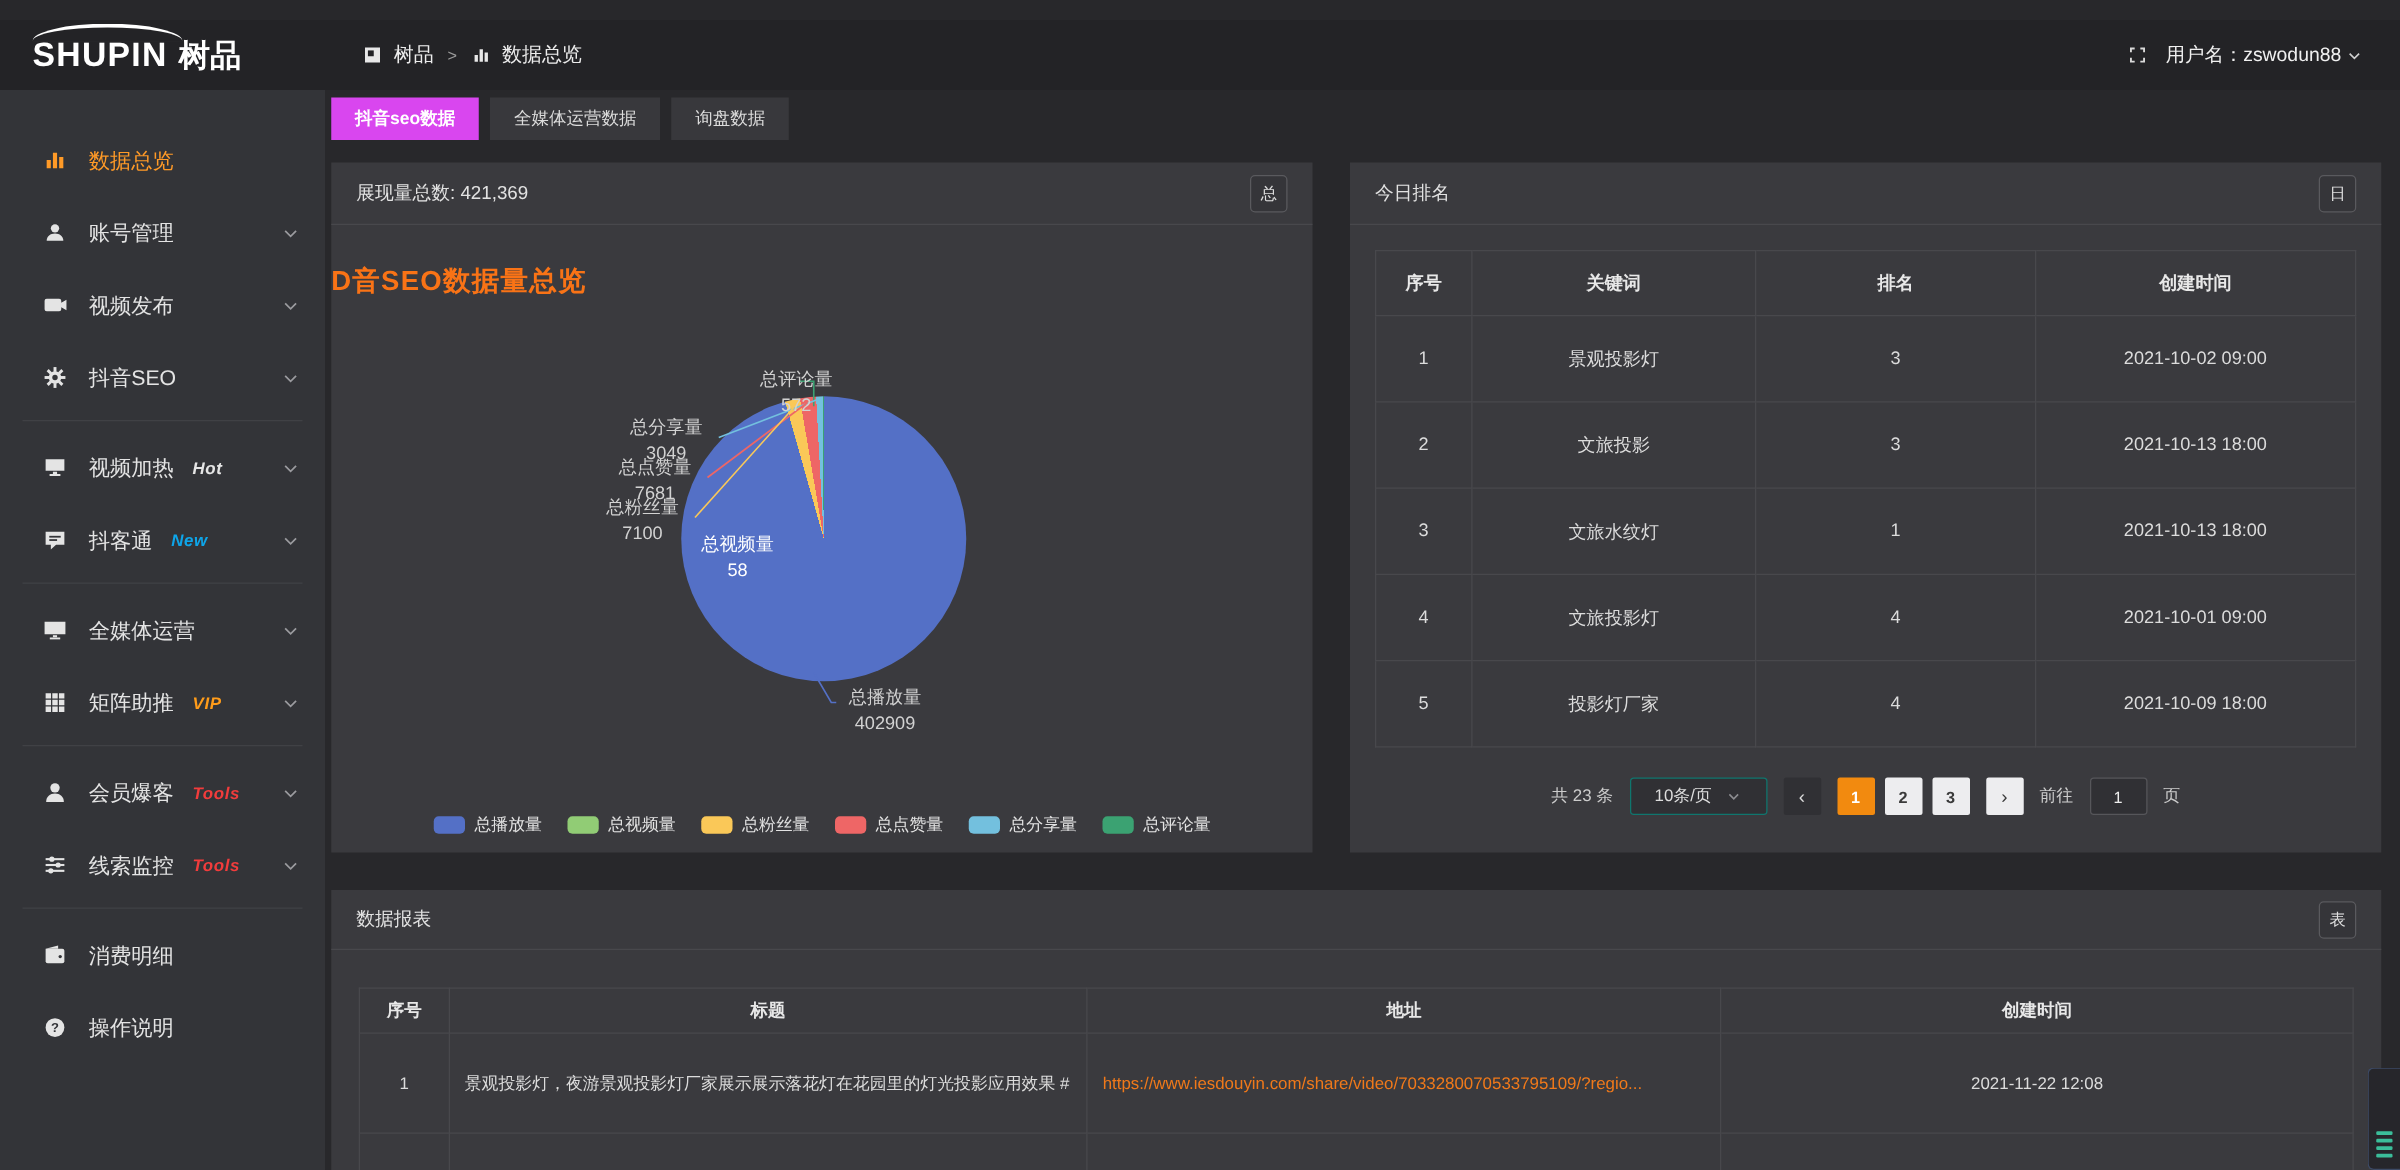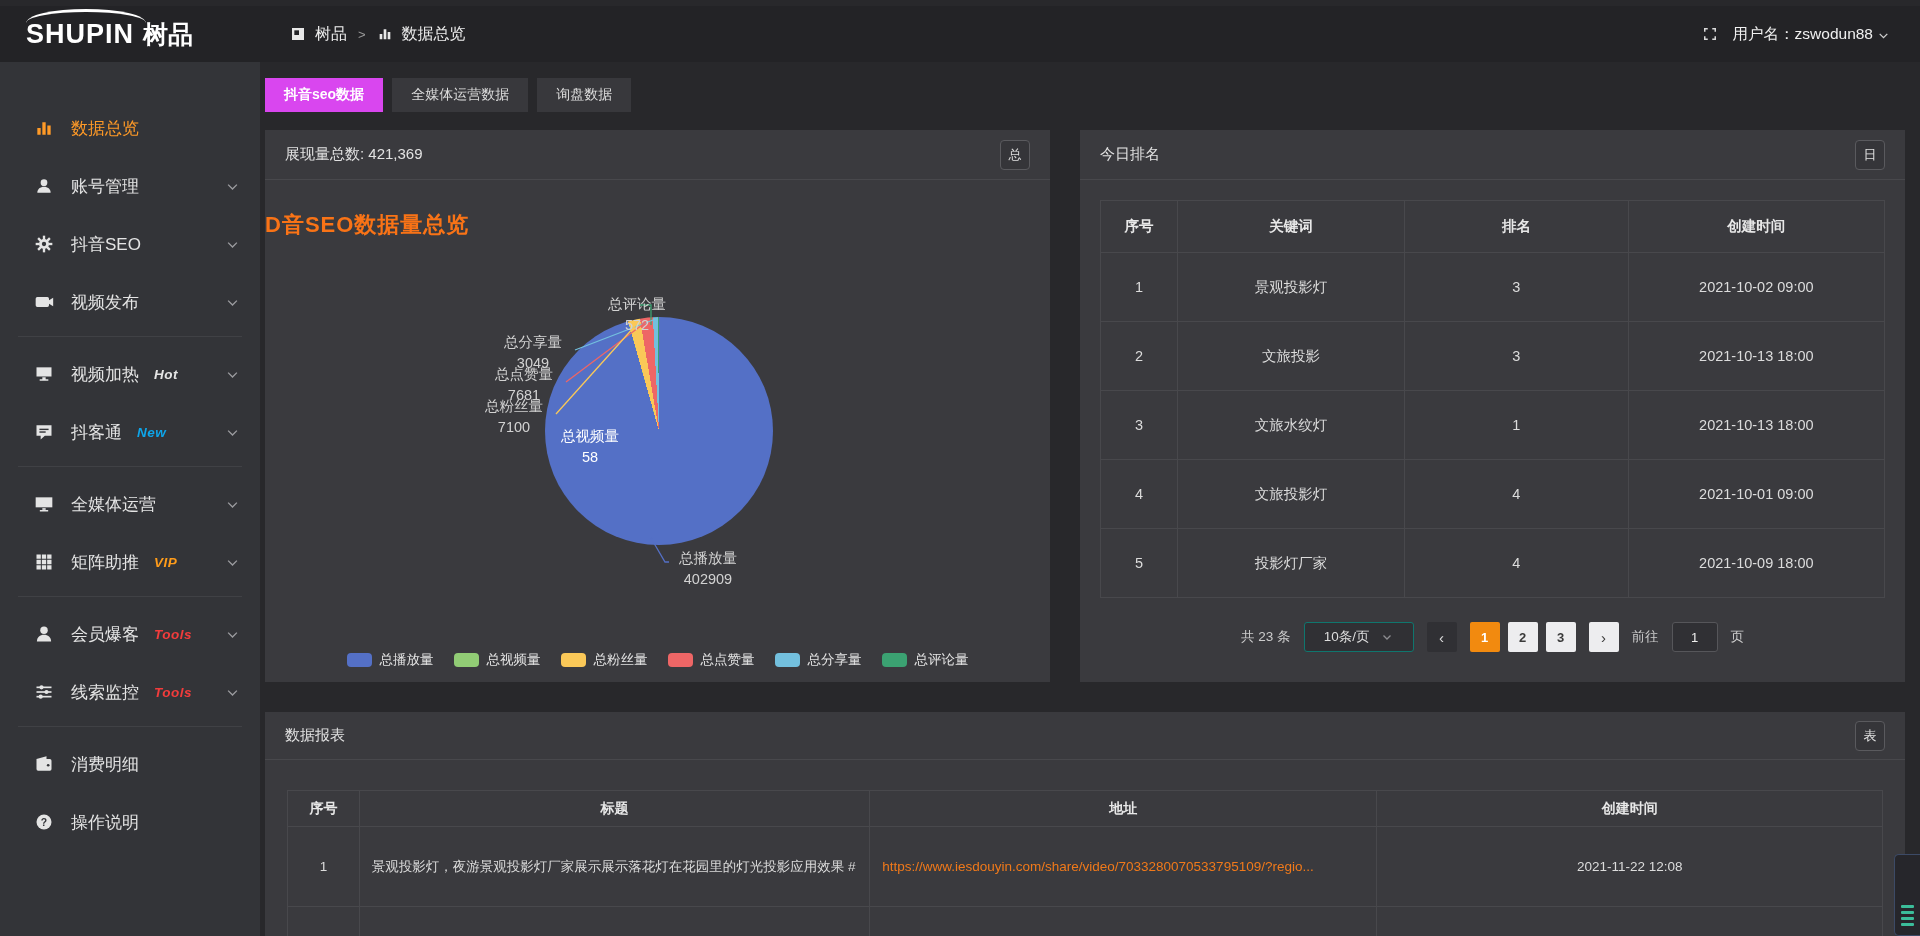--- a/index.html
+++ b/index.html
@@ -1,21 +1,21 @@
 <!DOCTYPE html>
 <html><head>
 <meta charset="utf-8">
 <style>
   * { margin:0; padding:0; box-sizing:border-box; }
   html,body { width:1920px; height:936px; overflow:hidden; background:#28282b;
     font-family:"Liberation Sans", sans-serif; }
   .app { position:relative; width:1920px; height:936px; }
 
   
-  .topbar { position:absolute; top:6px; left:0; right:0; height:56px; background:#232326;
+  .topbar { position:absolute; top:16px; left:0; right:0; height:56px; background:#232326;
     display:flex; align-items:center; z-index:20; }
   .logo-area { width:260px; display:flex; align-items:center; }
   .logo { margin-left:26px; position:relative; display:flex; align-items:center; gap:9px; }
   .logo-arc { position:absolute; left:0; top:-9px; width:120px; height:14px;
     border-top:3px solid #fff; border-radius:50% 50% 0 0 / 100% 100% 0 0; }
   .logo-en { font-size:27px; font-weight:800; letter-spacing:1px; color:#fff; }
   .logo-cn { font-size:25px; font-weight:700; color:#fff; }
   .breadcrumb { margin-left:30px; display:flex; align-items:center; gap:9px;
     color:#ececec; font-size:16px; }
   .bc-icon { width:16px; height:16px; color:#e8e8e8; display:inline-flex; }
@@ -176,48 +176,48 @@
         <span>账号管理</span>
         <span class="chev">
           <svg viewBox="0 0 24 24" fill="currentColor">
             <path d="M5 9l7 7 7-7" fill="none" stroke="currentColor" stroke-width="2.2"></path>
           </svg>
         </span>
       </div>
       <div class="side-item">
         <span class="s-icon">
           <svg viewBox="0 0 24 24" fill="currentColor">
+            <path d="M3 6h12a2 2 0 012 2v1.8l5-2.8v10l-5-2.8V16a2 2 0 01-2 2H3a2 2 0 01-2-2V8a2 2 0 012-2z" transform="translate(1 0)"></path>
+          </svg>
+        </span>
+        <span>视频发布</span>
+        <span class="chev">
+          <svg viewBox="0 0 24 24" fill="currentColor">
+            <path d="M5 9l7 7 7-7" fill="none" stroke="currentColor" stroke-width="2.2"></path>
+          </svg>
+        </span>
+      </div>
+      <div class="side-item">
+        <span class="s-icon">
+          <svg viewBox="0 0 24 24" fill="currentColor">
             <g>
               <rect x="10.6" y="2" width="2.8" height="4.6"></rect>
               <rect x="10.6" y="17.4" width="2.8" height="4.6"></rect>
               <rect x="2" y="10.6" width="4.6" height="2.8"></rect>
               <rect x="17.4" y="10.6" width="4.6" height="2.8"></rect>
               <rect x="10.6" y="2" width="2.8" height="4.6" transform="rotate(45 12 12)"></rect>
               <rect x="10.6" y="17.4" width="2.8" height="4.6" transform="rotate(45 12 12)"></rect>
               <rect x="2" y="10.6" width="4.6" height="2.8" transform="rotate(45 12 12)"></rect>
               <rect x="17.4" y="10.6" width="4.6" height="2.8" transform="rotate(45 12 12)"></rect>
               <circle cx="12" cy="12" r="6"></circle>
               <circle cx="12" cy="12" r="2.6" fill="#333438"></circle>
             </g>
           </svg>
         </span>
         <span>抖音SEO</span>
-        <span class="chev">
-          <svg viewBox="0 0 24 24" fill="currentColor">
-            <path d="M5 9l7 7 7-7" fill="none" stroke="currentColor" stroke-width="2.2"></path>
-          </svg>
-        </span>
-      </div>
-      <div class="side-item">
-        <span class="s-icon">
-          <svg viewBox="0 0 24 24" fill="currentColor">
-            <path d="M3 6h12a2 2 0 012 2v1.8l5-2.8v10l-5-2.8V16a2 2 0 01-2 2H3a2 2 0 01-2-2V8a2 2 0 012-2z" transform="translate(1 0)"></path>
-          </svg>
-        </span>
-        <span>视频发布</span>
         <span class="chev">
           <svg viewBox="0 0 24 24" fill="currentColor">
             <path d="M5 9l7 7 7-7" fill="none" stroke="currentColor" stroke-width="2.2"></path>
           </svg>
         </span>
       </div>
       <div class="side-divider"></div>
       <div class="side-item">
         <span class="s-icon">
           <svg viewBox="0 0 24 24" fill="currentColor">

